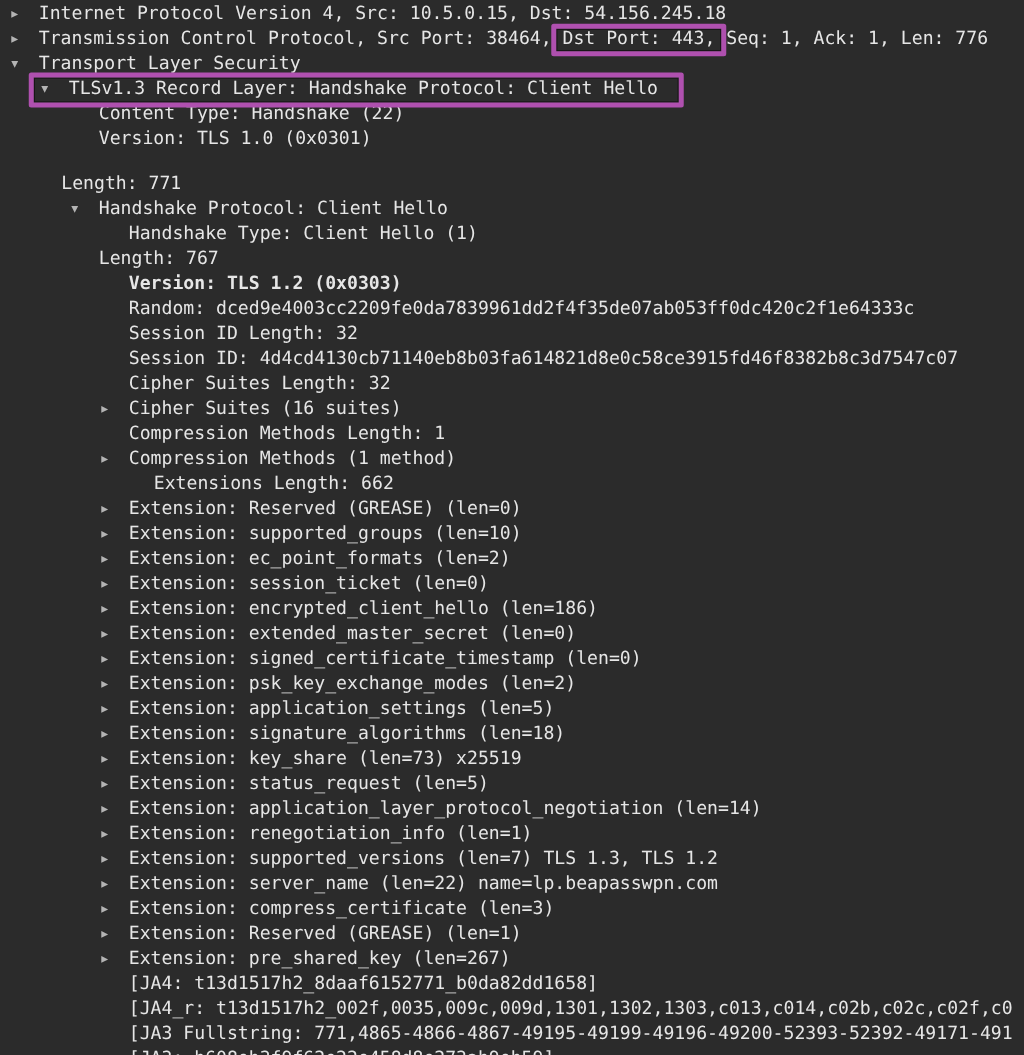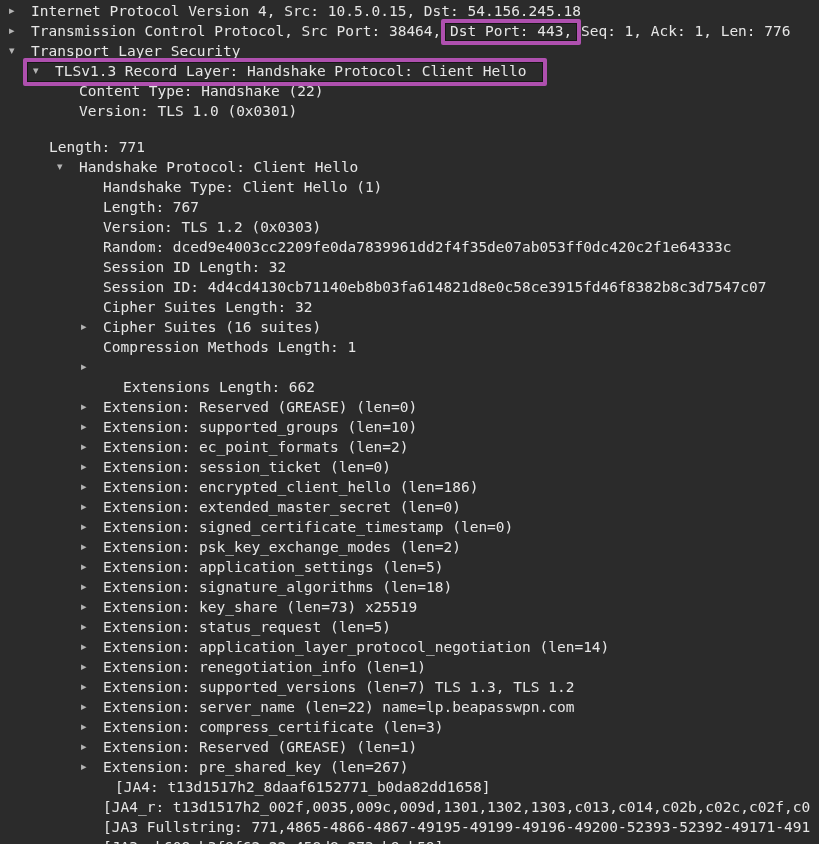--- a/index.html
+++ b/index.html
@@ -35,49 +35,49 @@
 <div class="tree">
     <div class="row" style="padding-left: 8px;"><span class="arrow">▸</span><span class="txt">Internet Protocol Version 4, Src: 10.5.0.15, Dst: 54.156.245.18</span></div>
     <div class="row" style="padding-left: 8px;"><span class="arrow">▸</span><span class="txt">Transmission Control Protocol, Src Port: 38464, Dst Port: 443, Seq: 1, Ack: 1, Len: 776</span></div>
     <div class="row" style="padding-left: 8px;"><span class="arrow">▾</span><span class="txt">Transport Layer Security</span></div>
     <div class="row" style="padding-left: 32px;"><span class="arrow">▾</span><span class="txt">TLSv1.3 Record Layer: Handshake Protocol: Client Hello</span></div>
     <div class="row" style="padding-left: 56px;"><span class="arrow"></span><span class="txt">Content Type: Handshake (22)</span></div>
     <div class="row" style="padding-left: 56px;"><span class="arrow"></span><span class="txt">Version: TLS 1.0 (0x0301)</span></div>
     <div class="row" style="padding-left: 26px; margin-top: 16px;"><span class="arrow"></span><span class="txt">Length: 771</span></div>
     <div class="row" style="padding-left: 56px;"><span class="arrow">▾</span><span class="txt">Handshake Protocol: Client Hello</span></div>
     <div class="row" style="padding-left: 80px;"><span class="arrow"></span><span class="txt">Handshake Type: Client Hello (1)</span></div>
-    <div class="row" style="padding-left: 80px;"><span class="arrow"></span><span class="txt">Length: 767</span></div>
-    <div class="row" style="padding-left: 80px;"><span class="arrow"></span><span class="txt">Version: TLS 1.2 (0x0303)</span></div>
+    <div class="row" style="padding-left: 56px;"><span class="arrow"></span><span class="txt">Length: 767</span></div>
+    <div class="row" style="padding-left: 80px; font-weight: bold;"><span class="arrow"></span><span class="txt">Version: TLS 1.2 (0x0303)</span></div>
     <div class="row" style="padding-left: 80px;"><span class="arrow"></span><span class="txt">Random: dced9e4003cc2209fe0da7839961dd2f4f35de07ab053ff0dc420c2f1e64333c</span></div>
     <div class="row" style="padding-left: 80px;"><span class="arrow"></span><span class="txt">Session ID Length: 32</span></div>
     <div class="row" style="padding-left: 80px;"><span class="arrow"></span><span class="txt">Session ID: 4d4cd4130cb71140eb8b03fa614821d8e0c58ce3915fd46f8382b8c3d7547c07</span></div>
     <div class="row" style="padding-left: 80px;"><span class="arrow"></span><span class="txt">Cipher Suites Length: 32</span></div>
     <div class="row" style="padding-left: 80px;"><span class="arrow">▸</span><span class="txt">Cipher Suites (16 suites)</span></div>
     <div class="row" style="padding-left: 80px;"><span class="arrow"></span><span class="txt">Compression Methods Length: 1</span></div>
-    <div class="row" style="padding-left: 80px;"><span class="arrow">▸</span></div>
+    <div class="row" style="padding-left: 80px;"><span class="arrow">▸</span><span class="txt">Compression Methods (1 method)</span></div>
     <div class="row" style="padding-left: 100px;"><span class="arrow"></span><span class="txt">Extensions Length: 662</span></div>
     <div class="row" style="padding-left: 80px;"><span class="arrow">▸</span><span class="txt">Extension: Reserved (GREASE) (len=0)</span></div>
     <div class="row" style="padding-left: 80px;"><span class="arrow">▸</span><span class="txt">Extension: supported_groups (len=10)</span></div>
     <div class="row" style="padding-left: 80px;"><span class="arrow">▸</span><span class="txt">Extension: ec_point_formats (len=2)</span></div>
     <div class="row" style="padding-left: 80px;"><span class="arrow">▸</span><span class="txt">Extension: session_ticket (len=0)</span></div>
     <div class="row" style="padding-left: 80px;"><span class="arrow">▸</span><span class="txt">Extension: encrypted_client_hello (len=186)</span></div>
     <div class="row" style="padding-left: 80px;"><span class="arrow">▸</span><span class="txt">Extension: extended_master_secret (len=0)</span></div>
     <div class="row" style="padding-left: 80px;"><span class="arrow">▸</span><span class="txt">Extension: signed_certificate_timestamp (len=0)</span></div>
     <div class="row" style="padding-left: 80px;"><span class="arrow">▸</span><span class="txt">Extension: psk_key_exchange_modes (len=2)</span></div>
     <div class="row" style="padding-left: 80px;"><span class="arrow">▸</span><span class="txt">Extension: application_settings (len=5)</span></div>
     <div class="row" style="padding-left: 80px;"><span class="arrow">▸</span><span class="txt">Extension: signature_algorithms (len=18)</span></div>
     <div class="row" style="padding-left: 80px;"><span class="arrow">▸</span><span class="txt">Extension: key_share (len=73) x25519</span></div>
     <div class="row" style="padding-left: 80px;"><span class="arrow">▸</span><span class="txt">Extension: status_request (len=5)</span></div>
     <div class="row" style="padding-left: 80px;"><span class="arrow">▸</span><span class="txt">Extension: application_layer_protocol_negotiation (len=14)</span></div>
     <div class="row" style="padding-left: 80px;"><span class="arrow">▸</span><span class="txt">Extension: renegotiation_info (len=1)</span></div>
     <div class="row" style="padding-left: 80px;"><span class="arrow">▸</span><span class="txt">Extension: supported_versions (len=7) TLS 1.3, TLS 1.2</span></div>
     <div class="row" style="padding-left: 80px;"><span class="arrow">▸</span><span class="txt">Extension: server_name (len=22) name=lp.beapasswpn.com</span></div>
     <div class="row" style="padding-left: 80px;"><span class="arrow">▸</span><span class="txt">Extension: compress_certificate (len=3)</span></div>
     <div class="row" style="padding-left: 80px;"><span class="arrow">▸</span><span class="txt">Extension: Reserved (GREASE) (len=1)</span></div>
     <div class="row" style="padding-left: 80px;"><span class="arrow">▸</span><span class="txt">Extension: pre_shared_key (len=267)</span></div>
-    <div class="row" style="padding-left: 80px; margin-left: 12px;"><span class="arrow"></span><span class="txt">[JA4: t13d1517h2_8daaf6152771_b0da82dd1658]</span></div>
+    <div class="row" style="padding-left: 80px;"><span class="arrow"></span><span class="txt">[JA4: t13d1517h2_8daaf6152771_b0da82dd1658]</span></div>
     <div class="row" style="padding-left: 80px;"><span class="arrow"></span><span class="txt">[JA4_r: t13d1517h2_002f,0035,009c,009d,1301,1302,1303,c013,c014,c02b,c02c,c02f,c0</span></div>
     <div class="row" style="padding-left: 80px;"><span class="arrow"></span><span class="txt">[JA3 Fullstring: 771,4865-4866-4867-49195-49199-49196-49200-52393-52392-49171-491</span></div>
     <div class="row" style="padding-left: 80px;"><span class="arrow"></span><span class="txt">[JA3: b608eb3f9f62e22e458d8e273ab9eb59]</span></div>
   </div>
 
 <div class="annotation" style="left: 441px; top: 19px; width: 140px; height: 26px;"></div>
 <div class="annotation" style="left: 23px; top: 58px; width: 524px; height: 28px;"></div>
 
 </body></html>

